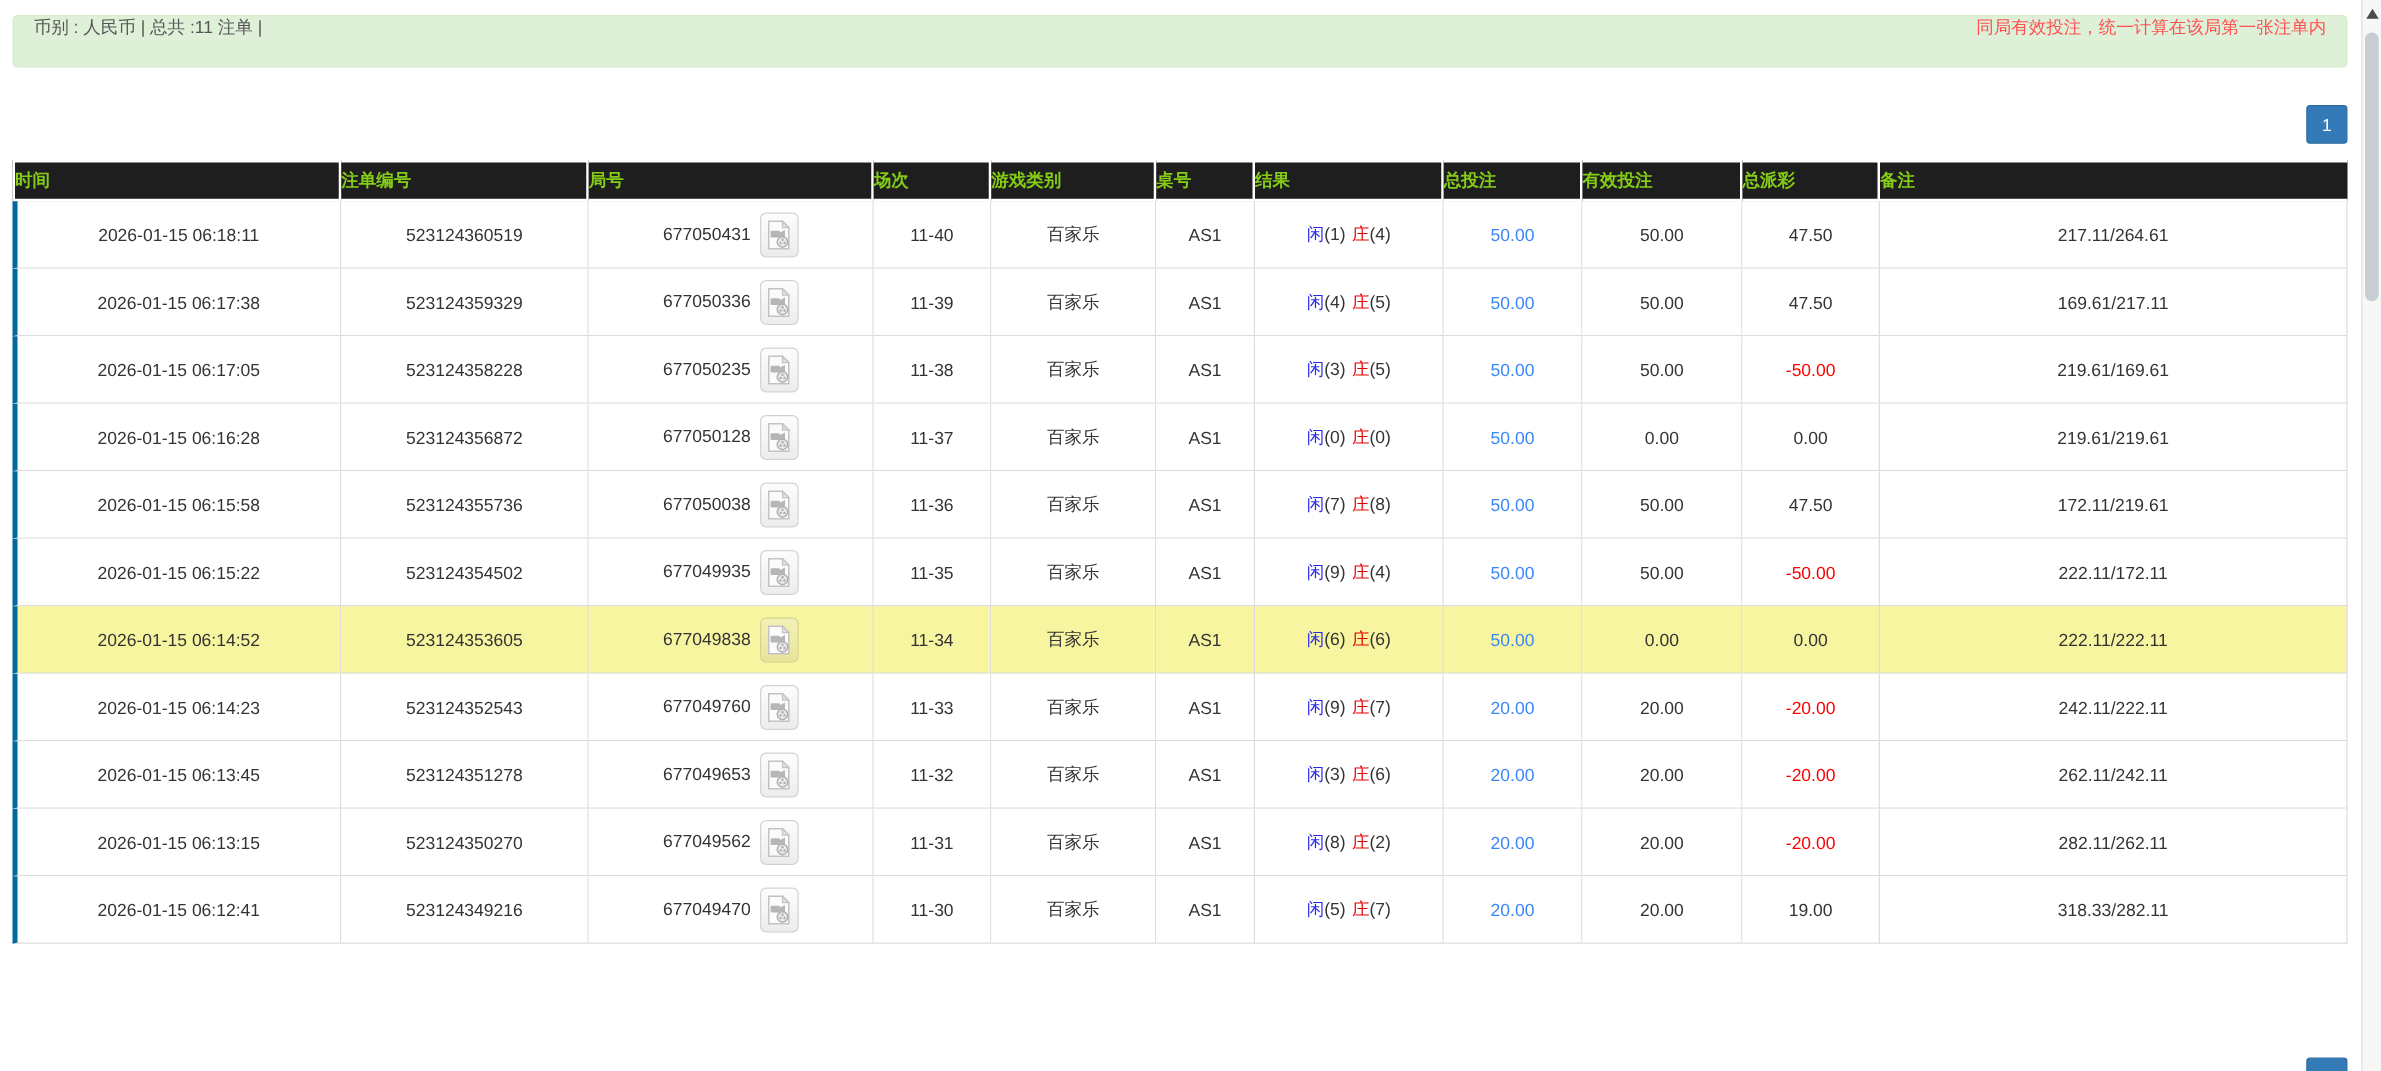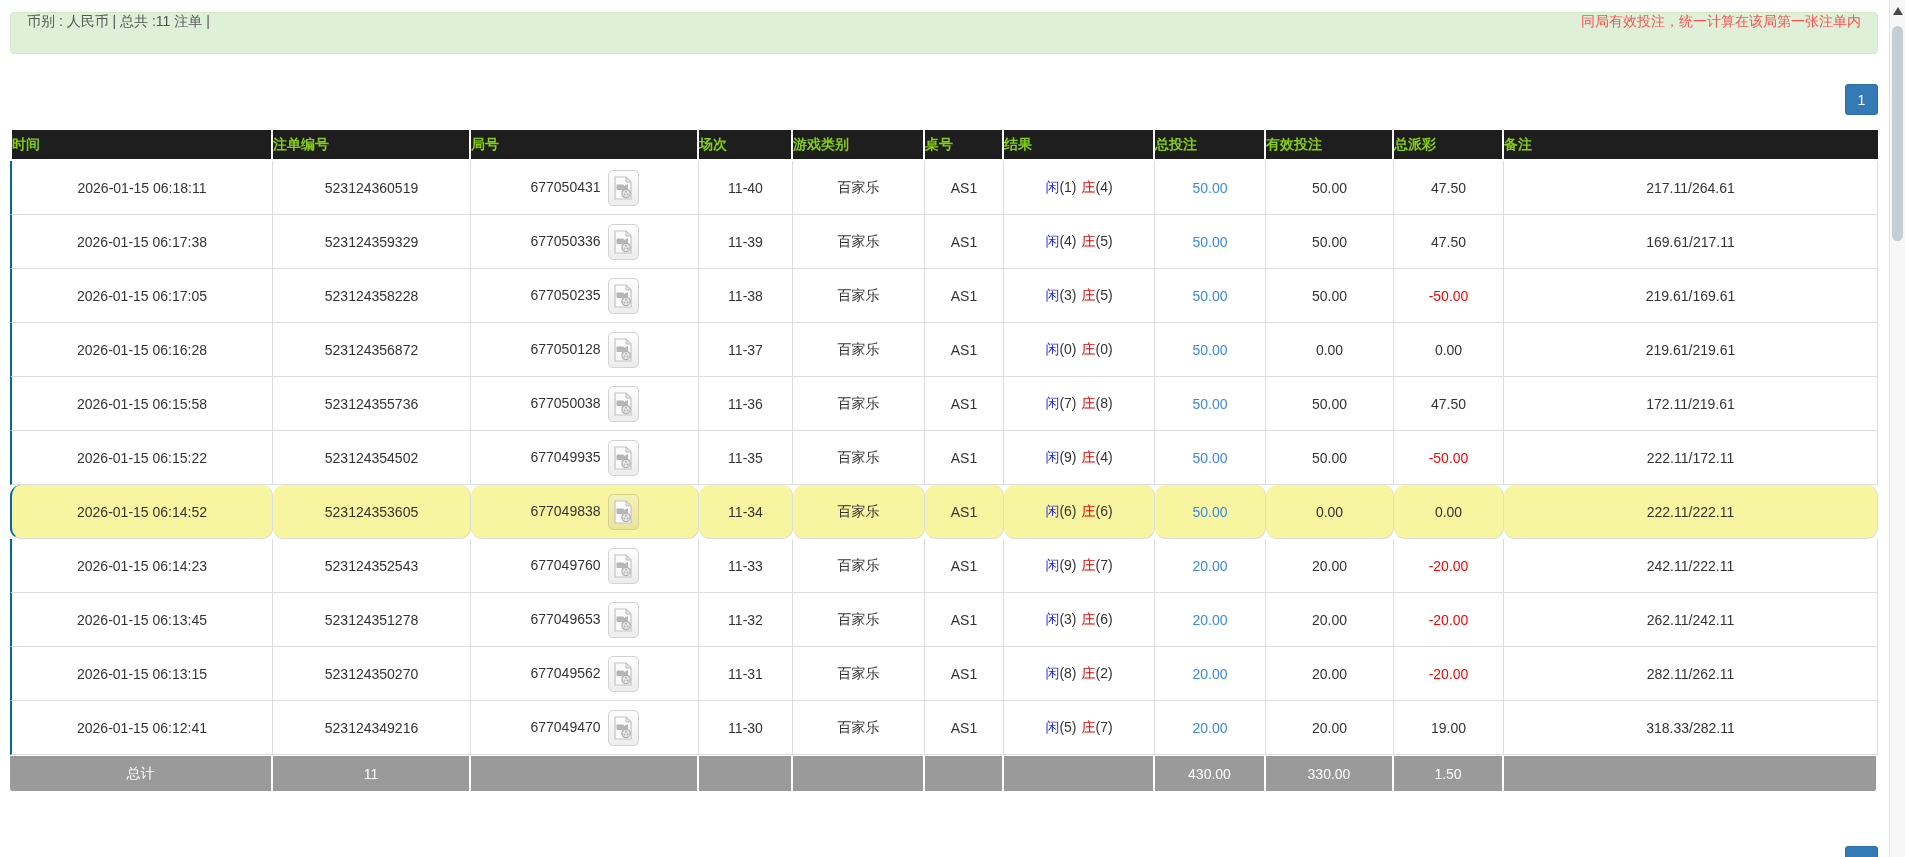--- a/index.html
+++ b/index.html
@@ -40,22 +40,22 @@
     background:var(--header_black);color:#84cc16;font-weight:bold;font-size:14px;
     height:33px;padding:0;text-align:left;
     border-right:2px solid #fff;border-bottom:2px solid #fff;border-top:2px solid #fff;
   }
   thead th:first-child{border-left:2px solid #fff;}
   thead th:last-child{border-right:none;margin-left:48px;}
   tbody td{
     background:#fff;height:54px;padding:0 4px;text-align:center;font-size:14px;color:#333;
     border-right:1px solid #ddd;border-bottom:1px solid #ddd;overflow:hidden;white-space:nowrap;
   }
-  tbody td:first-child{border-left:2px solid #0369a1;margin-left:14px;}
-  tbody tr.hl td{background:var(--highlight_yellow);border-radius:11px;}
+  tbody td:first-child{border-left:4px solid #0369a1;margin-left:14px;}
+  tbody tr.hl td{background:var(--highlight_yellow);}
   tfoot td{
     background:var(--footer_gray);color:#fff;font-size:14px;height:38px;text-align:center;
     border-right:2px solid #fff;border-bottom:2px solid #fff;
   }
   tfoot tr:first-child td{border-top:1px solid #fff;}
   tfoot tr:last-child td:first-child{border-bottom-left-radius:4px;}
   tfoot tr:last-child td:last-child{border-bottom-right-radius:4px;}
   .amount-link{color:var(--link_blue);cursor:pointer;}
   .neg{color:var(--negative_red);}
   .r-player{color:var(--player_blue);}
@@ -428,33 +428,20 @@
     <td>
       <span class="r-player">闲</span><span class="r-num">(5)</span><span class="r-banker">庄</span><span class="r-num">(7)</span>
     </td>
     <td><span class="amount-link">20.00</span></td>
     <td>20.00</td>
     <td>19.00</td>
     <td>318.33/282.11</td>
   </tr>
     </tbody>
   <tfoot>
-    <tr>
-      <td>总计</td>
-      <td>11</td>
-      <td></td>
-        <td></td>
-      <td></td>
-        <td></td>
-      <td></td>
-      <td>430.00</td>
-      <td>330.00</td>
-      <td>1.50</td>
-      <td></td>
-    </tr>
   </tfoot>
 </table>
 
 <div class="page-btn bottom">1</div>
 
 <div class="scrollbar">
   <div class="sb-up"></div>
   <div class="sb-thumb"></div>
 </div>
 

